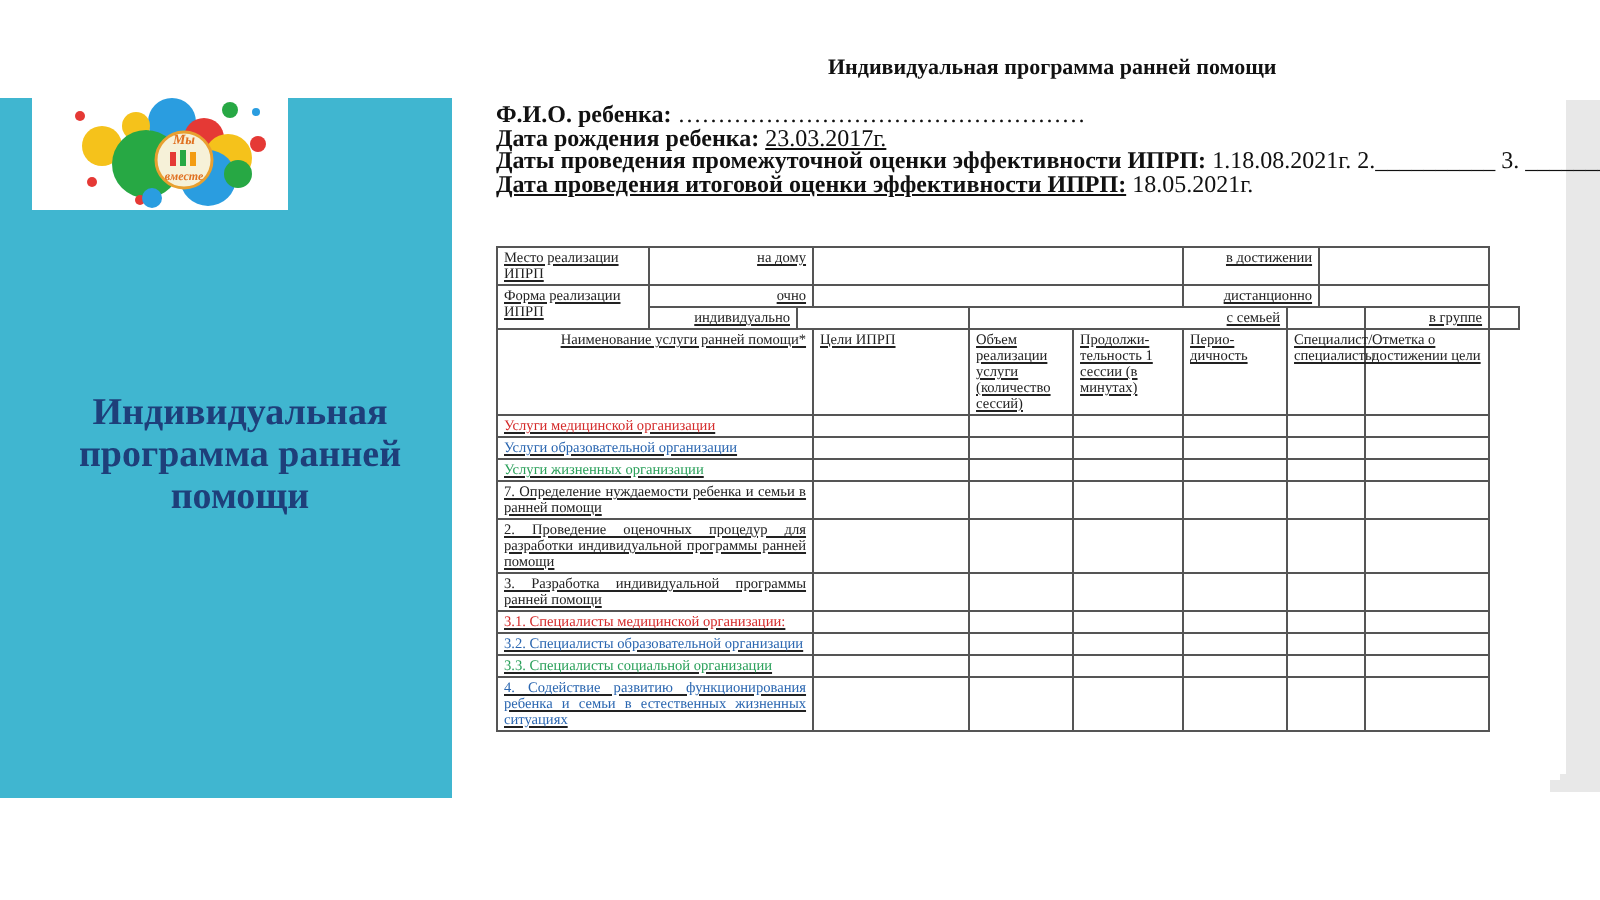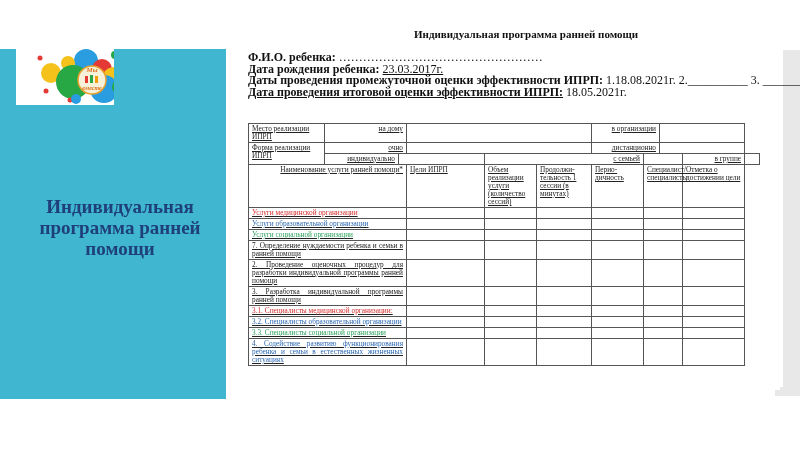--- a/index.html
+++ b/index.html
@@ -1,18 +1,18 @@
 <!DOCTYPE html>
 <html><head>
 <meta charset="utf-8">
 <style>
   html, body { margin: 0; padding: 0; }
   body { width: 800px; height: 450px; position: relative; overflow: hidden; background: #ffffff; font-family: "Liberation Serif", serif; }
   .band { position: absolute; left: 0; top: 49px; width: 226px; height: 350px; background: #40b6d0; }
-  .logo-box { position: absolute; left: 16px; top: 49px; width: 98px; height: 56px; background: #ffffff; overflow: hidden; }
+  .logo-box { position: absolute; left: 16px; top: 49px; width: 128px; height: 56px; background: #ffffff; overflow: hidden; }
   .side-title { position: absolute; left: 20px; top: 196px; width: 200px; text-align: center; color: #1e3f7a; font-family: "Liberation Serif", serif; font-weight: bold; font-size: 19px; line-height: 21px; }
   .shadow-panel { position: absolute; left: 783px; top: 50px; width: 17px; height: 346px; background: #e8e8e8; }
   .shadow-bottom { position: absolute; left: 775px; top: 387px; width: 25px; height: 9px; background: #e8e8e8; }
   .doc { position: absolute; left: 230px; top: 20px; width: 550px; height: 370px; background: #fff; }
   .doc-title { position: absolute; left: 184px; top: 8px; font-weight: bold; font-size: 11px; color: #111; white-space: nowrap; }
   .info { position: absolute; left: 18px; top: 32px; font-size: 12px; line-height: 11.6px; color: #111; }
   .info div { white-space: nowrap; }
   .info b { font-weight: bold; }
   .u { text-decoration: underline; }
   table.form { position: absolute; left: 18px; top: 103px; width: 512px; border-collapse: collapse; font-size: 7.3px; line-height: 8px; color: #222; table-layout: fixed; text-decoration: underline; }
@@ -83,21 +83,21 @@
         <col style="width:52px">
         <col style="width:16px">
         <col style="width:23px">
         <col style="width:62px">
     </colgroup>
     <tbody>
         <tr>
       <td>Место реализации ИПРП</td>
       <td colspan="3" class="c">на дому</td>
       <td colspan="4"></td>
-      <td colspan="2" class="c">в организации</td>
+      <td colspan="2" class="c">в достижении</td>
       <td colspan="2"></td>
     </tr>
     <tr>
       <td rowspan="2">Форма реализации ИПРП</td>
       <td colspan="3" class="c">очно</td>
       <td colspan="4"></td>
       <td colspan="2" class="c">дистанционно</td>
       <td colspan="2"></td>
     </tr>
     <tr>
@@ -129,21 +129,21 @@
     <tr>
           <td colspan="4" class="blue">Услуги образовательной организации</td>
           <td colspan="2"></td>
           <td></td>
           <td></td>
           <td></td>
           <td colspan="2"></td>
           <td></td>
         </tr>
     <tr class="thick">
-          <td colspan="4" class="green">Услуги социальной организации</td>
+          <td colspan="4" class="green">Услуги жизненных организации</td>
           <td colspan="2"></td>
           <td></td>
           <td></td>
           <td></td>
           <td colspan="2"></td>
           <td></td>
         </tr>
     <tr>
           <td colspan="4" class="j">7. Определение нуждаемости ребенка и семьи в ранней помощи</td>
           <td colspan="2"></td>

